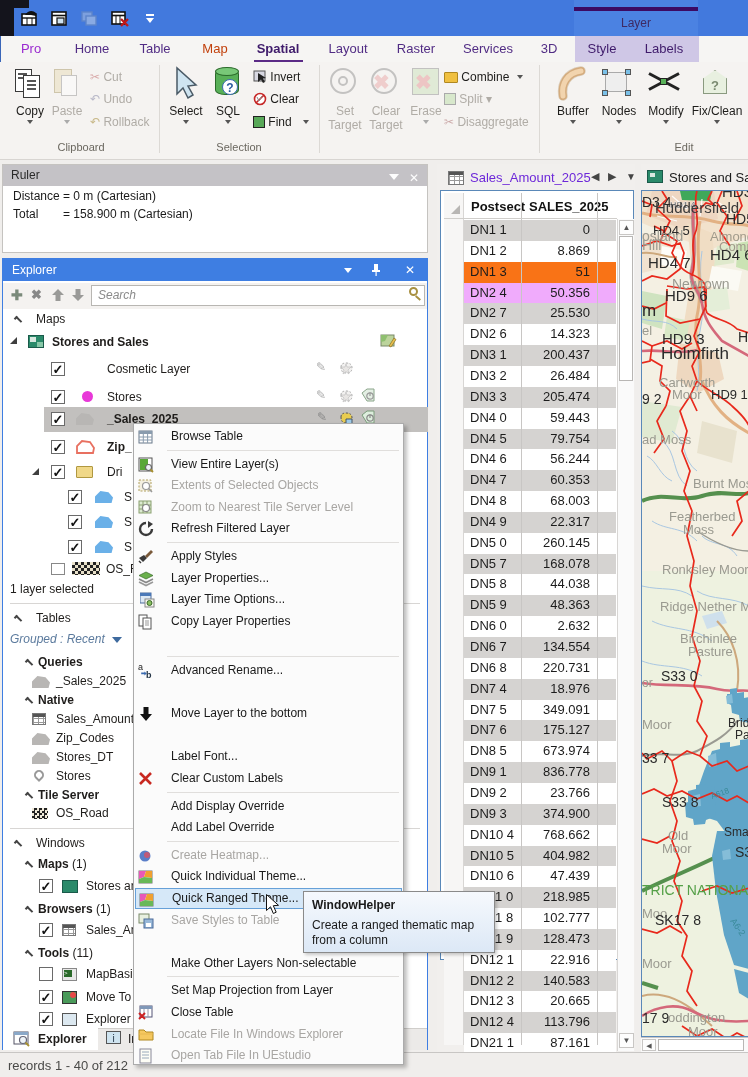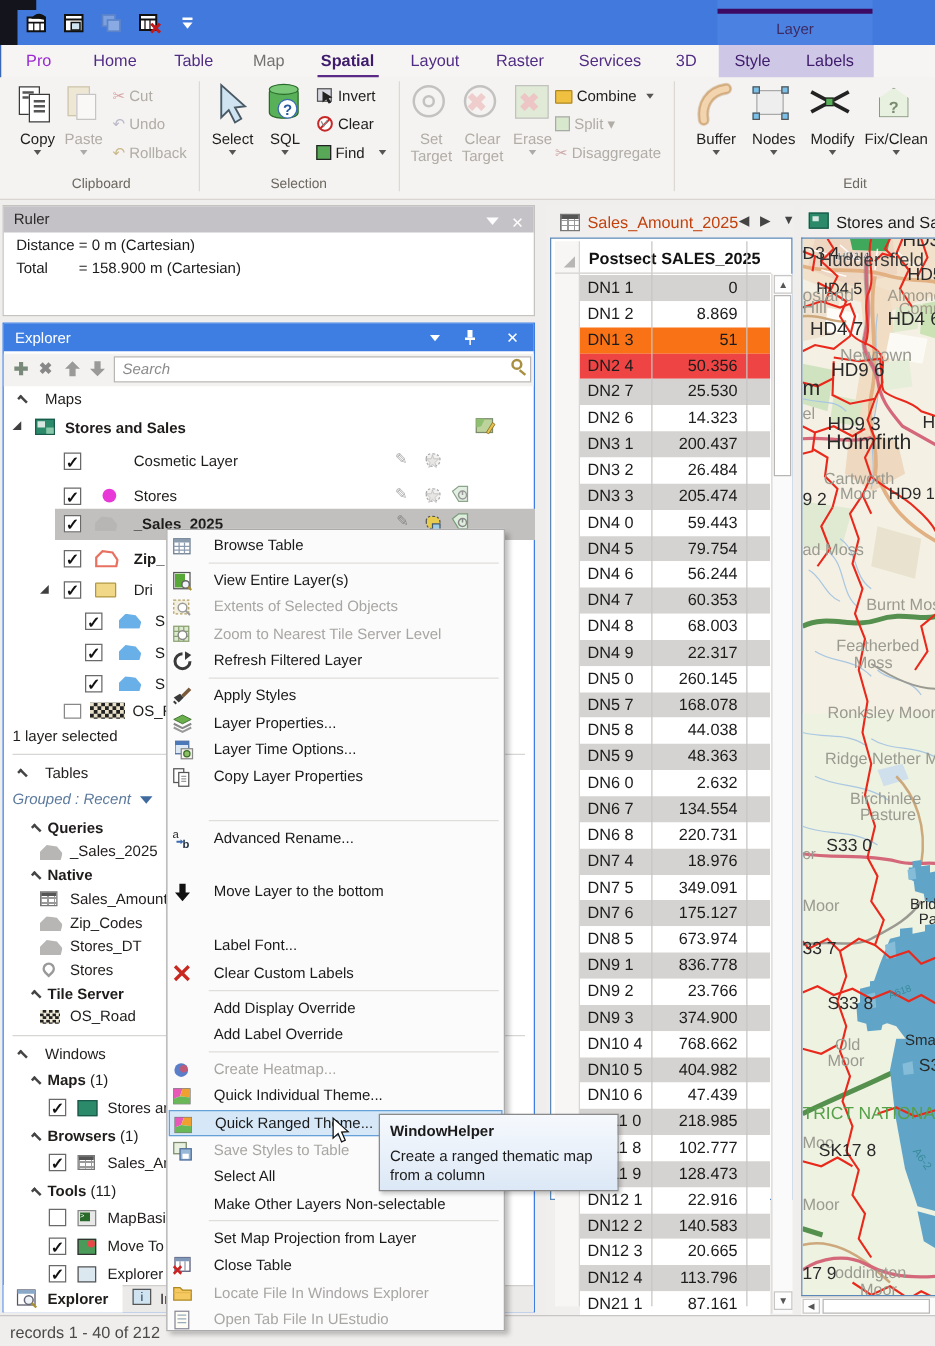--- a/index.html
+++ b/index.html
@@ -89,21 +89,21 @@
     <div class="abs" style="left:146px;top:14px;width:8px;height:2px;background:#fff"></div>
     <div class="abs" style="left:146px;top:18px;width:0;height:0;border-left:4px solid transparent;border-right:4px solid transparent;border-top:5px solid #fff"></div>
     <div class="abs" id="layerbar"></div>
     <div class="abs" id="layerline"></div>
     <div class="abs" id="layertxt">Layer</div>
     <div class="abs" id="tabrow">
       <div class="abs" id="lavender"></div>
       <div class="tab" style="left:-10px;width:80px;color:#9a2ad0;">Pro</div>
       <div class="tab" style="left:51px;width:80px;color:#512c84;">Home</div>
       <div class="tab" style="left:114px;width:80px;color:#512c84;">Table</div>
-      <div class="tab" style="left:174px;width:80px;color:#737373;">Map</div>
+      <div class="tab" style="left:174px;width:80px;color:#c2410c;">Map</div>
       <div class="tab" style="left:237px;width:80px;color:#3f1b6b;font-weight:bold;">Spatial</div>
       <div class="tab" style="left:307px;width:80px;color:#512c84;">Layout</div>
       <div class="tab" style="left:375px;width:80px;color:#512c84;">Raster</div>
       <div class="tab" style="left:447px;width:80px;color:#512c84;">Services</div>
       <div class="tab" style="left:508px;width:80px;color:#512c84;">3D</div>
       <div class="tab" style="left:576px;width:50px;color:#3f1b6b">Style</div>
       <div class="tab" style="left:638px;width:50px;color:#3f1b6b">Labels</div>
       <div id="spatline"></div>
     </div>
     <div class="abs" id="ribbon">
@@ -385,21 +385,21 @@
       <circle cx="10" cy="10" r="3.5" fill="#eef4f8" stroke="#667" stroke-width="1.2"></circle>
       <line x1="12.5" y1="12.5" x2="16" y2="16" stroke="#a89030" stroke-width="1.8"></line>
     </svg>
     <div class="treetxt" style="left:38px;top:1032px;font-weight:bold">Explorer</div>
     <div class="abs" style="left:106px;top:1031px;width:15px;height:13px;background:#cfe4f0;border:1px solid #555;text-align:center;font-size:10px;line-height:13px;color:#234">i</div>
     <div class="treetxt" style="left:128px;top:1032px">Info</div>
     <div class="abs" style="left:0;top:1052px;width:748px;height:25px;background:#f0eeec;border-top:1px solid #c8c6c4"></div>
     <div class="abs" style="left:8px;top:1058px;font-size:13px;color:#4a4a48">records 1 - 40 of 212</div>
     <div class="abs" style="left:437px;top:164px;width:198px;height:888px;background:#f1efed">
       <span class="i-grid abs" style="left:11px;top:7px;width:16px;height:14px"></span>
-      <div class="abs" style="left:33px;top:6px;font-size:13px;color:#c2410c">Sales_Amount_2025</div>
+      <div class="abs" style="left:33px;top:6px;font-size:13px;color:#6d28d9">Sales_Amount_2025</div>
       <span class="abs" style="left:154px;top:6px;color:#444;font-size:11px">◀</span>
       <span class="abs" style="left:171px;top:6px;color:#444;font-size:11px">▶</span>
       <span class="abs" style="left:189px;top:7px;color:#444;font-size:10px">▼</span>
     </div>
     <div class="abs" style="left:440px;top:190px;width:194px;height:770px;background:#fff;border:1px solid #5a88b8">
       <div class="abs" style="left:3px;top:2px;width:170px;height:25px;background:#fff;font-size:13px;font-weight:bold;color:#111">
         <span style="position:absolute;left:27px;top:6px">Postsect</span>
         <span style="position:absolute;left:85px;top:6px">SALES_2025</span>
       </div>
       <div class="abs" style="left:23px;top:0;width:152px;height:861px;overflow:hidden;position:absolute">
@@ -408,21 +408,21 @@
           <span class="c2">0</span>
         </div>
         <div class="trow" style="top:49.85px;background:#ffffff">
           <span class="c1">DN1 2</span>
           <span class="c2">8.869</span>
         </div>
         <div class="trow" style="top:70.70px;background:#f97316">
           <span class="c1">DN1 3</span>
           <span class="c2">51</span>
         </div>
-        <div class="trow" style="top:91.55px;background:#ef4444">
+        <div class="trow" style="top:91.55px;background:#f0abfc">
           <span class="c1">DN2 4</span>
           <span class="c2">50.356</span>
         </div>
         <div class="trow" style="top:112.40px;background:#d5d3d1">
           <span class="c1">DN2 7</span>
           <span class="c2">25.530</span>
         </div>
         <div class="trow" style="top:133.25px;background:#ffffff">
           <span class="c1">DN2 6</span>
           <span class="c2">14.323</span>
@@ -897,24 +897,20 @@
         <span class="txt">Quick Ranged Theme...</span>
       </div>
       <div class="mi dis" style="top:485.6000000000002px;">
         <span class="ic" style="position:absolute"><svg width="16" height="16" style="">
             <rect x="1" y="1" width="10" height="9" fill="#e8f0e0" stroke="#7a8a6a"></rect>
             <rect x="6" y="6" width="9" height="9" fill="#98b8d8" stroke="#4a6a9a"></rect>
             <rect x="8" y="10" width="5" height="4" fill="#fff"></rect>
           </svg></span>
         <span class="txt">Save Styles to Table</span>
       </div>
-      <div class="mi" style="top:507.2000000000002px;">
-        <span class="ic" style="position:absolute"></span>
-        <span class="txt">Select All</span>
-      </div>
       <div class="mi" style="top:528.8000000000002px;">
         <span class="ic" style="position:absolute"></span>
         <span class="txt">Make Other Layers Non-selectable</span>
       </div>
       <div class="msep" style="top:552.4px"></div>
       <div class="mi" style="top:556.4000000000002px;">
         <span class="ic" style="position:absolute"></span>
         <span class="txt">Set Map Projection from Layer</span>
       </div>
       <div class="mi" style="top:578.0000000000002px;">

